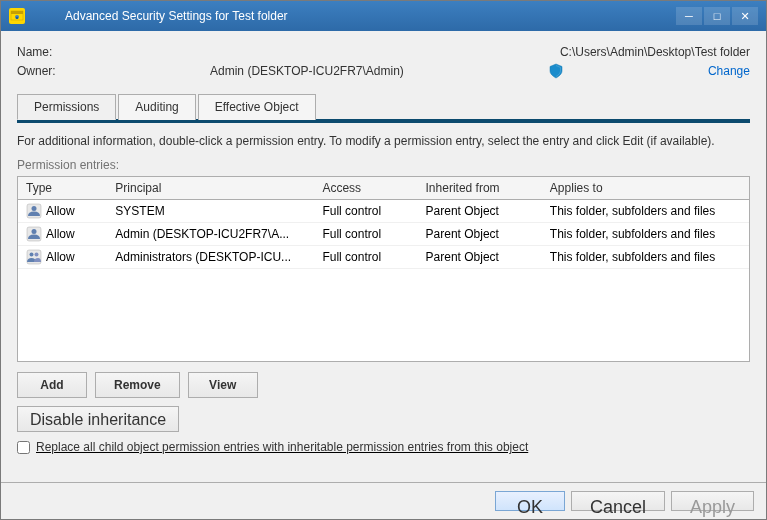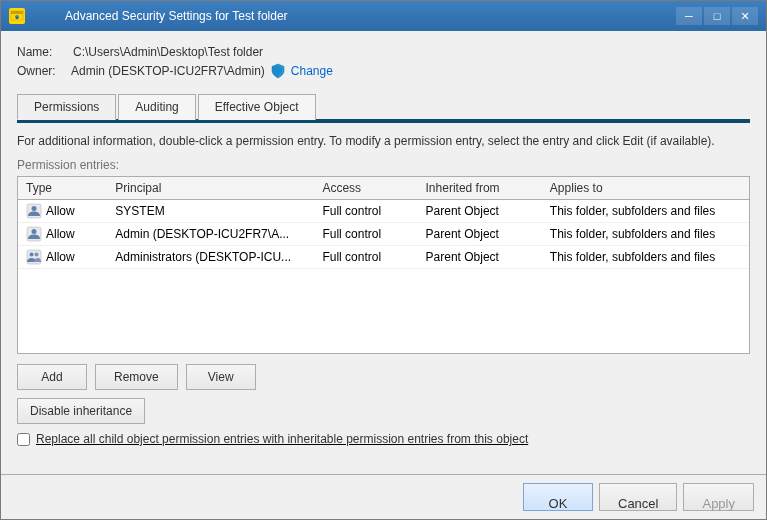--- a/index.html
+++ b/index.html
@@ -75,20 +75,21 @@
       display: flex;
       flex-direction: column;
       gap: 0;
       overflow: hidden;
     }
     .info-row {
       display: flex;
       gap: 8px;
       margin-bottom: 4px;
       align-items: center;
+      justify-content: space-between;
     }
     .info-label {
       color: #333;
       font-weight: 400;
       width: 48px;
       flex-shrink: 0;
     }
     .info-value {
       color: #333;
     }
@@ -184,29 +185,30 @@
     }
     .btn {
       padding: 4px 18px;
       border: 1px solid #adadad;
       background: linear-gradient(to bottom, #f5f5f5, #e8e8e8);
       color: #333;
       cursor: pointer;
       font-size: 12px;
       min-width: 70px;
       height: 26px;
+      font-weight: bold;
     }
     .btn:disabled { color: #999; cursor: default; }
     .btn-disable-inheritance {
       padding: 4px 12px;
       border: 1px solid #adadad;
       background: linear-gradient(to bottom, #f5f5f5, #e8e8e8);
       color: #333;
       cursor: pointer;
-      font-size: 12px;
+      font-size: 16px;
       height: 26px;
     }
     .checkbox-row {
       display: flex;
       align-items: flex-start;
       gap: 6px;
       margin-bottom: 12px;
       text-decoration: underline;
     }
     .checkbox-row input[type="checkbox"] {
@@ -221,28 +223,28 @@
     .footer {
       border-top: 1px solid #adadad;
       background: #f0f0f0;
       padding: 8px 12px;
       display: flex;
       justify-content: flex-end;
       gap: 6px;
       flex-shrink: 0;
     }
     .footer-btn {
-      padding: 12px 18px;
+      padding: 5px 18px;
       border: 1px solid #adadad;
       background: linear-gradient(to bottom, #f5f5f5, #e8e8e8);
       color: #333;
       cursor: pointer;
-      font-size: 13px;
+      font-size: 18px;
       min-width: 70px;
-      height: 28px;
+      height: 20px;
     }
     .footer-btn.primary {
       background: linear-gradient(to bottom, #e8f0fe, #d0e4fc);
       border-color: #7aa6d4;
     }
     .footer-btn:disabled { color: #999; cursor: default; background: linear-gradient(to bottom, #f5f5f5, #e8e8e8); }
     .owner-row {
       display: flex;
       align-items: center;
       gap: 6px;

